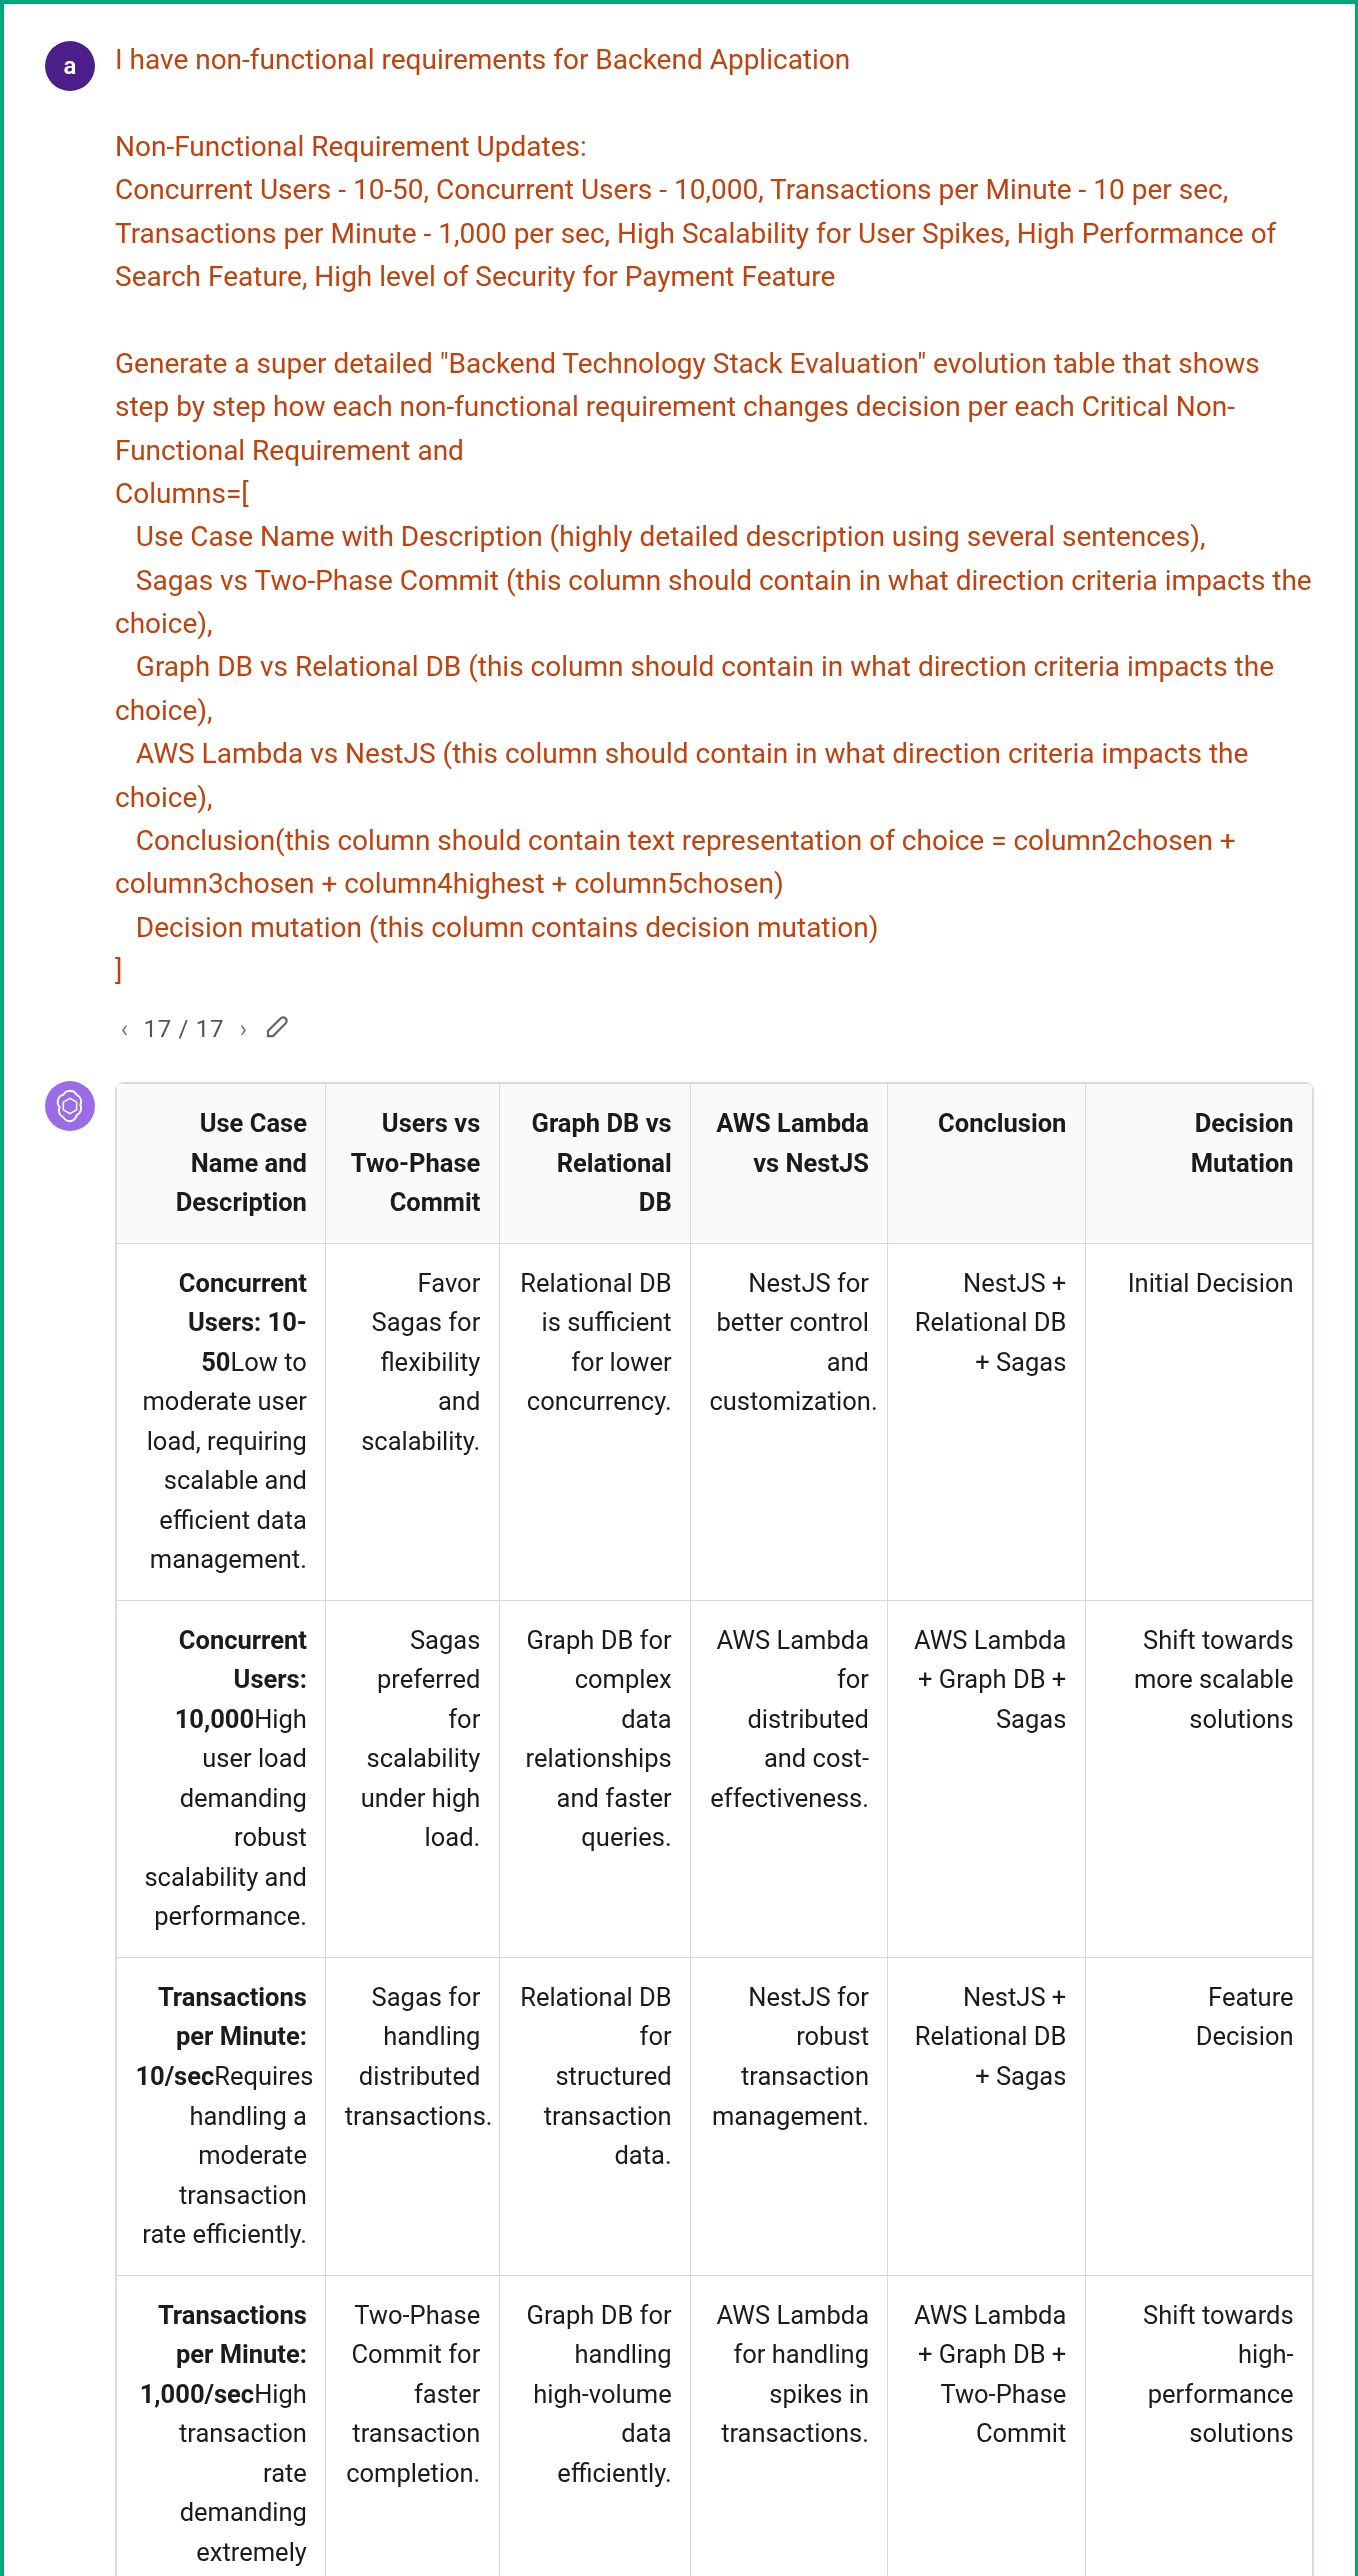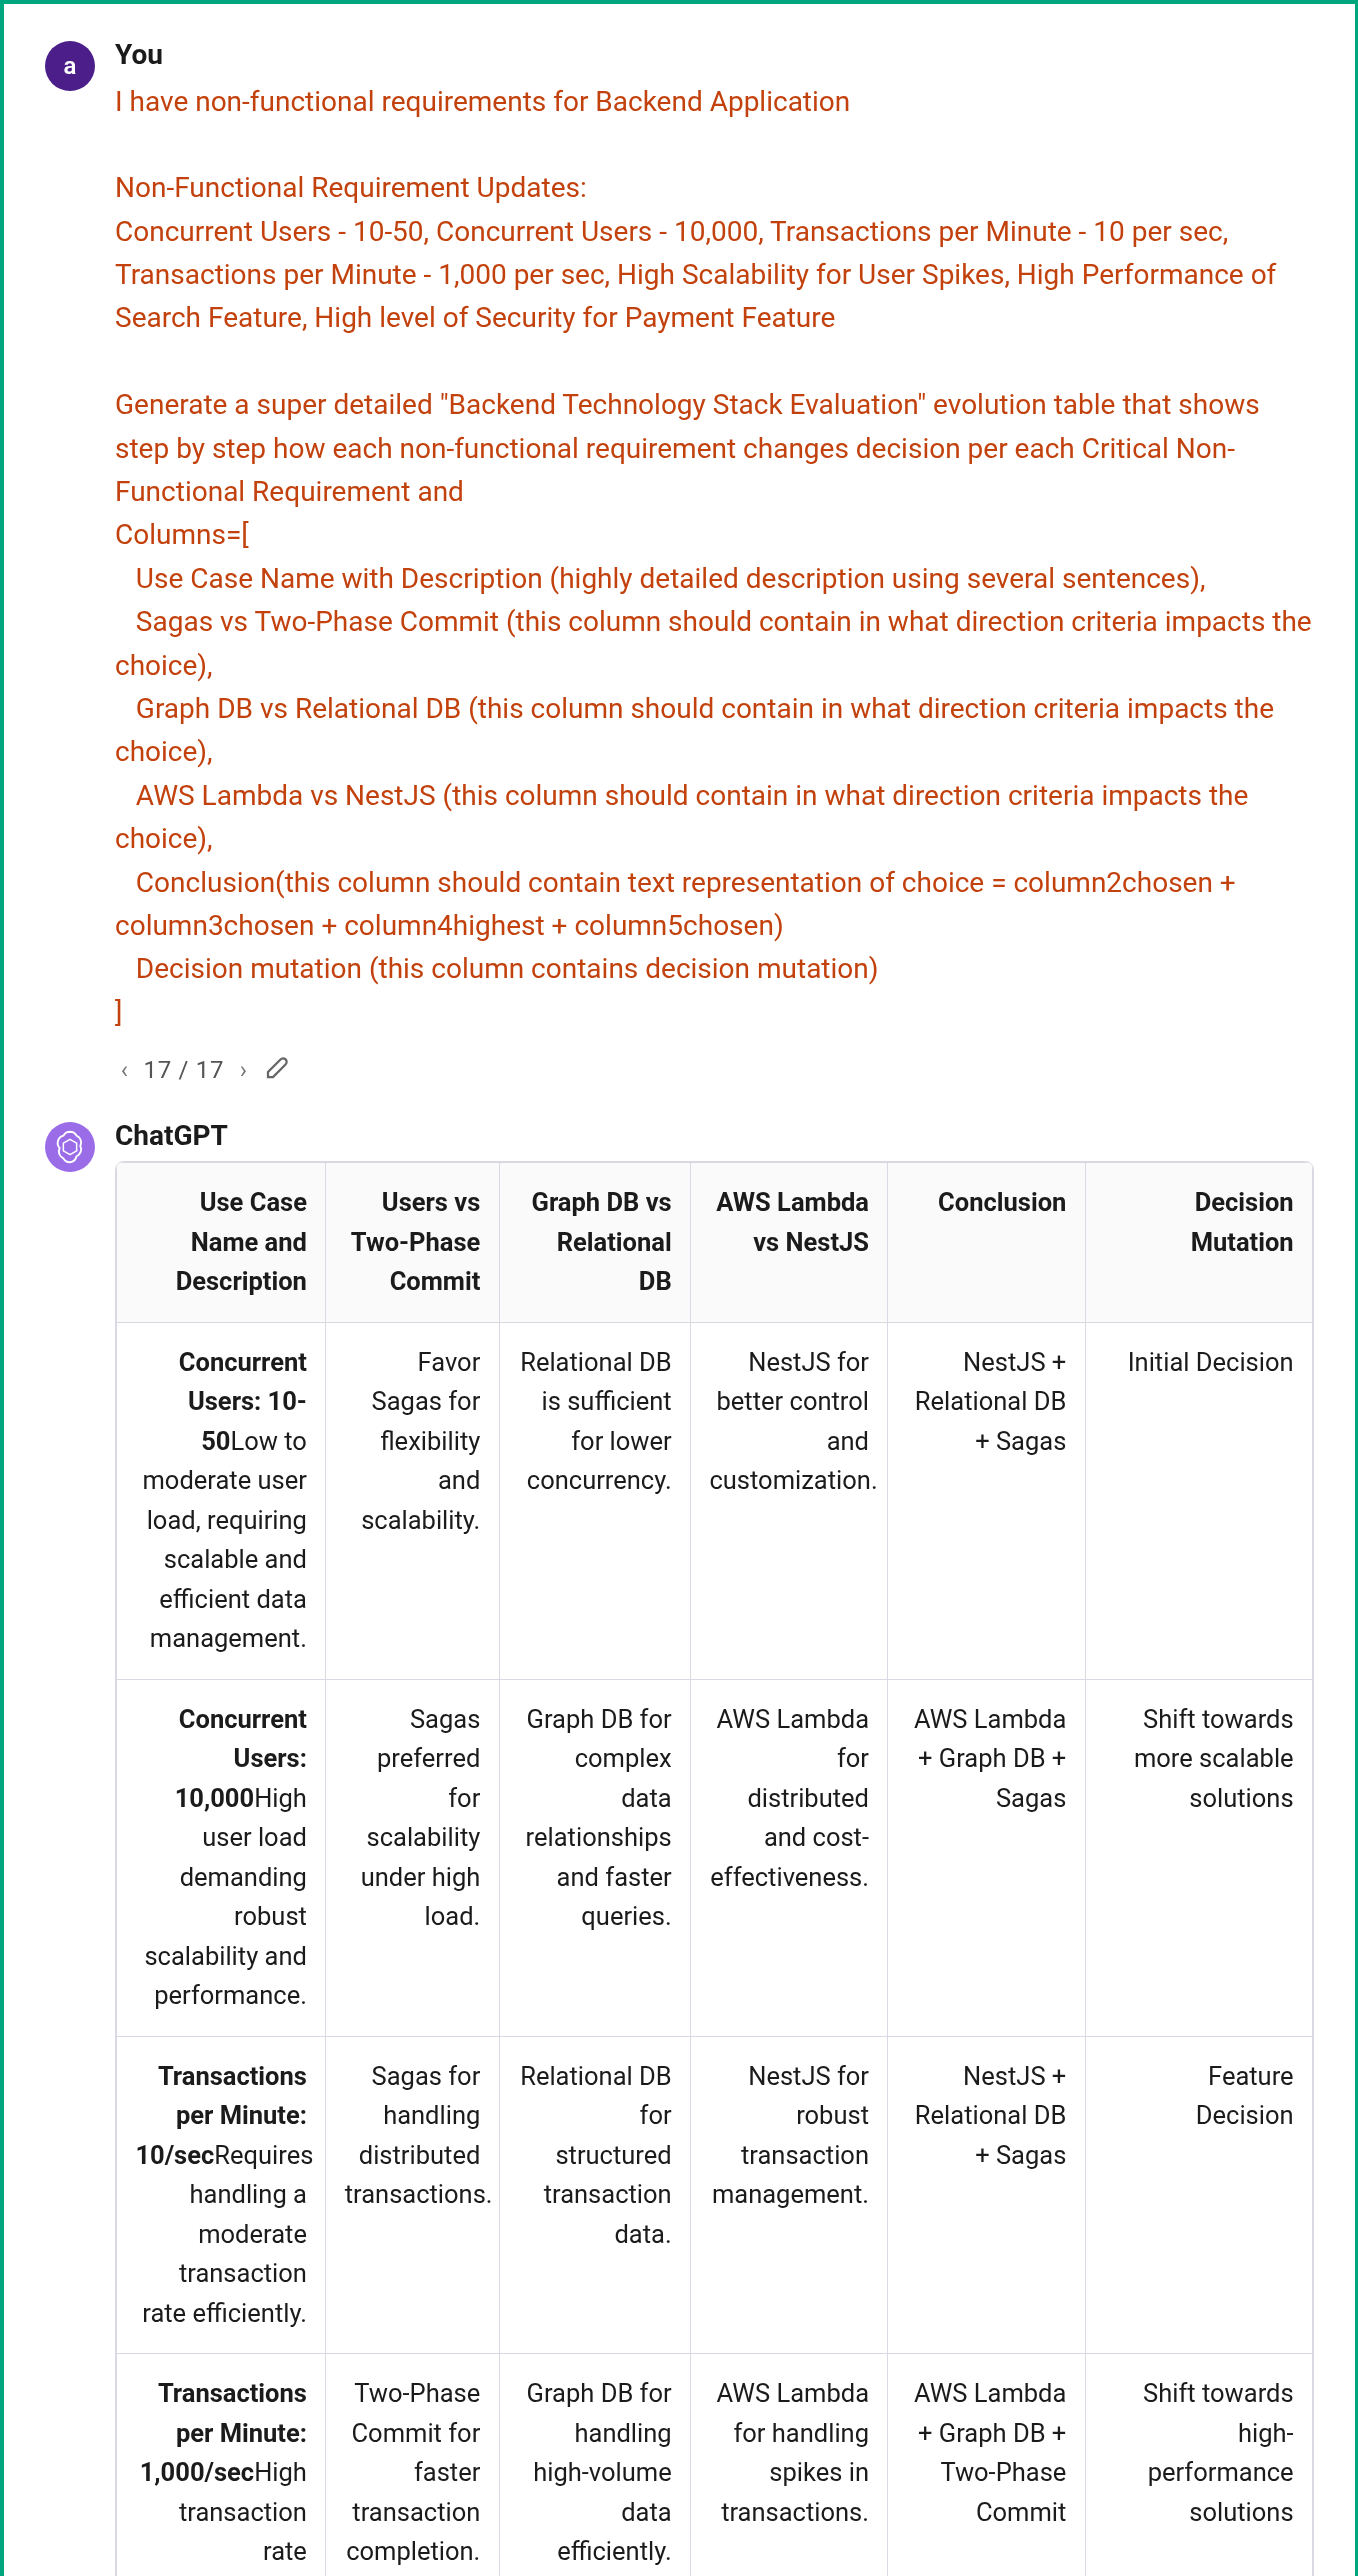--- a/index.html
+++ b/index.html
@@ -100,21 +100,20 @@
 </head>
 <body>
 
 <div class="outer">
 
   <div class="msg">
     <div class="avatar user">
       <span>a</span>
     </div>
     <div class="content">
-      <div class="name">You</div>
       <div class="body-text">I have non-functional requirements for Backend Application
 
 Non-Functional Requirement Updates:
 Concurrent Users - 10-50, Concurrent Users - 10,000, Transactions per Minute - 10 per sec, Transactions per Minute - 1,000 per sec, High Scalability for User Spikes, High Performance of Search Feature, High level of Security for Payment Feature
 
 Generate a super detailed "Backend Technology Stack Evaluation" evolution table that shows step by step how each non-functional requirement changes decision per each Critical Non-Functional Requirement and
 Columns=[
    Use Case Name with Description (highly detailed description using several sentences),
    Sagas vs Two-Phase Commit (this column should contain in what direction criteria impacts the choice),
    Graph DB vs Relational DB (this column should contain in what direction criteria impacts the choice),
@@ -136,21 +135,20 @@
   </div>
 
   <div class="msg">
     <div class="avatar assistant">
       <svg viewBox="0 0 40 40" fill="none">
         <path d="M20 4a8 8 0 016.9 4 8 8 0 014 10.9 8 8 0 01-4 10.9A8 8 0 0120 36a8 8 0 01-6.9-4 8 8 0 01-4-10.9A8 8 0 0113.1 8 8 8 0 0120 4z" stroke="#ffffff" stroke-width="2"></path>
         <path d="M20 12l7 4v8l-7 4-7-4v-8l7-4z" stroke="#ffffff" stroke-width="1.6"></path>
       </svg>
     </div>
     <div class="content">
-      <div class="name">ChatGPT</div>
 
       <div class="table-wrap">
         <table>
           <colgroup>
             <col class="c0">
               <col class="c1">
               <col class="c2">
               <col class="c3">
               <col class="c4">
               <col class="c5">

